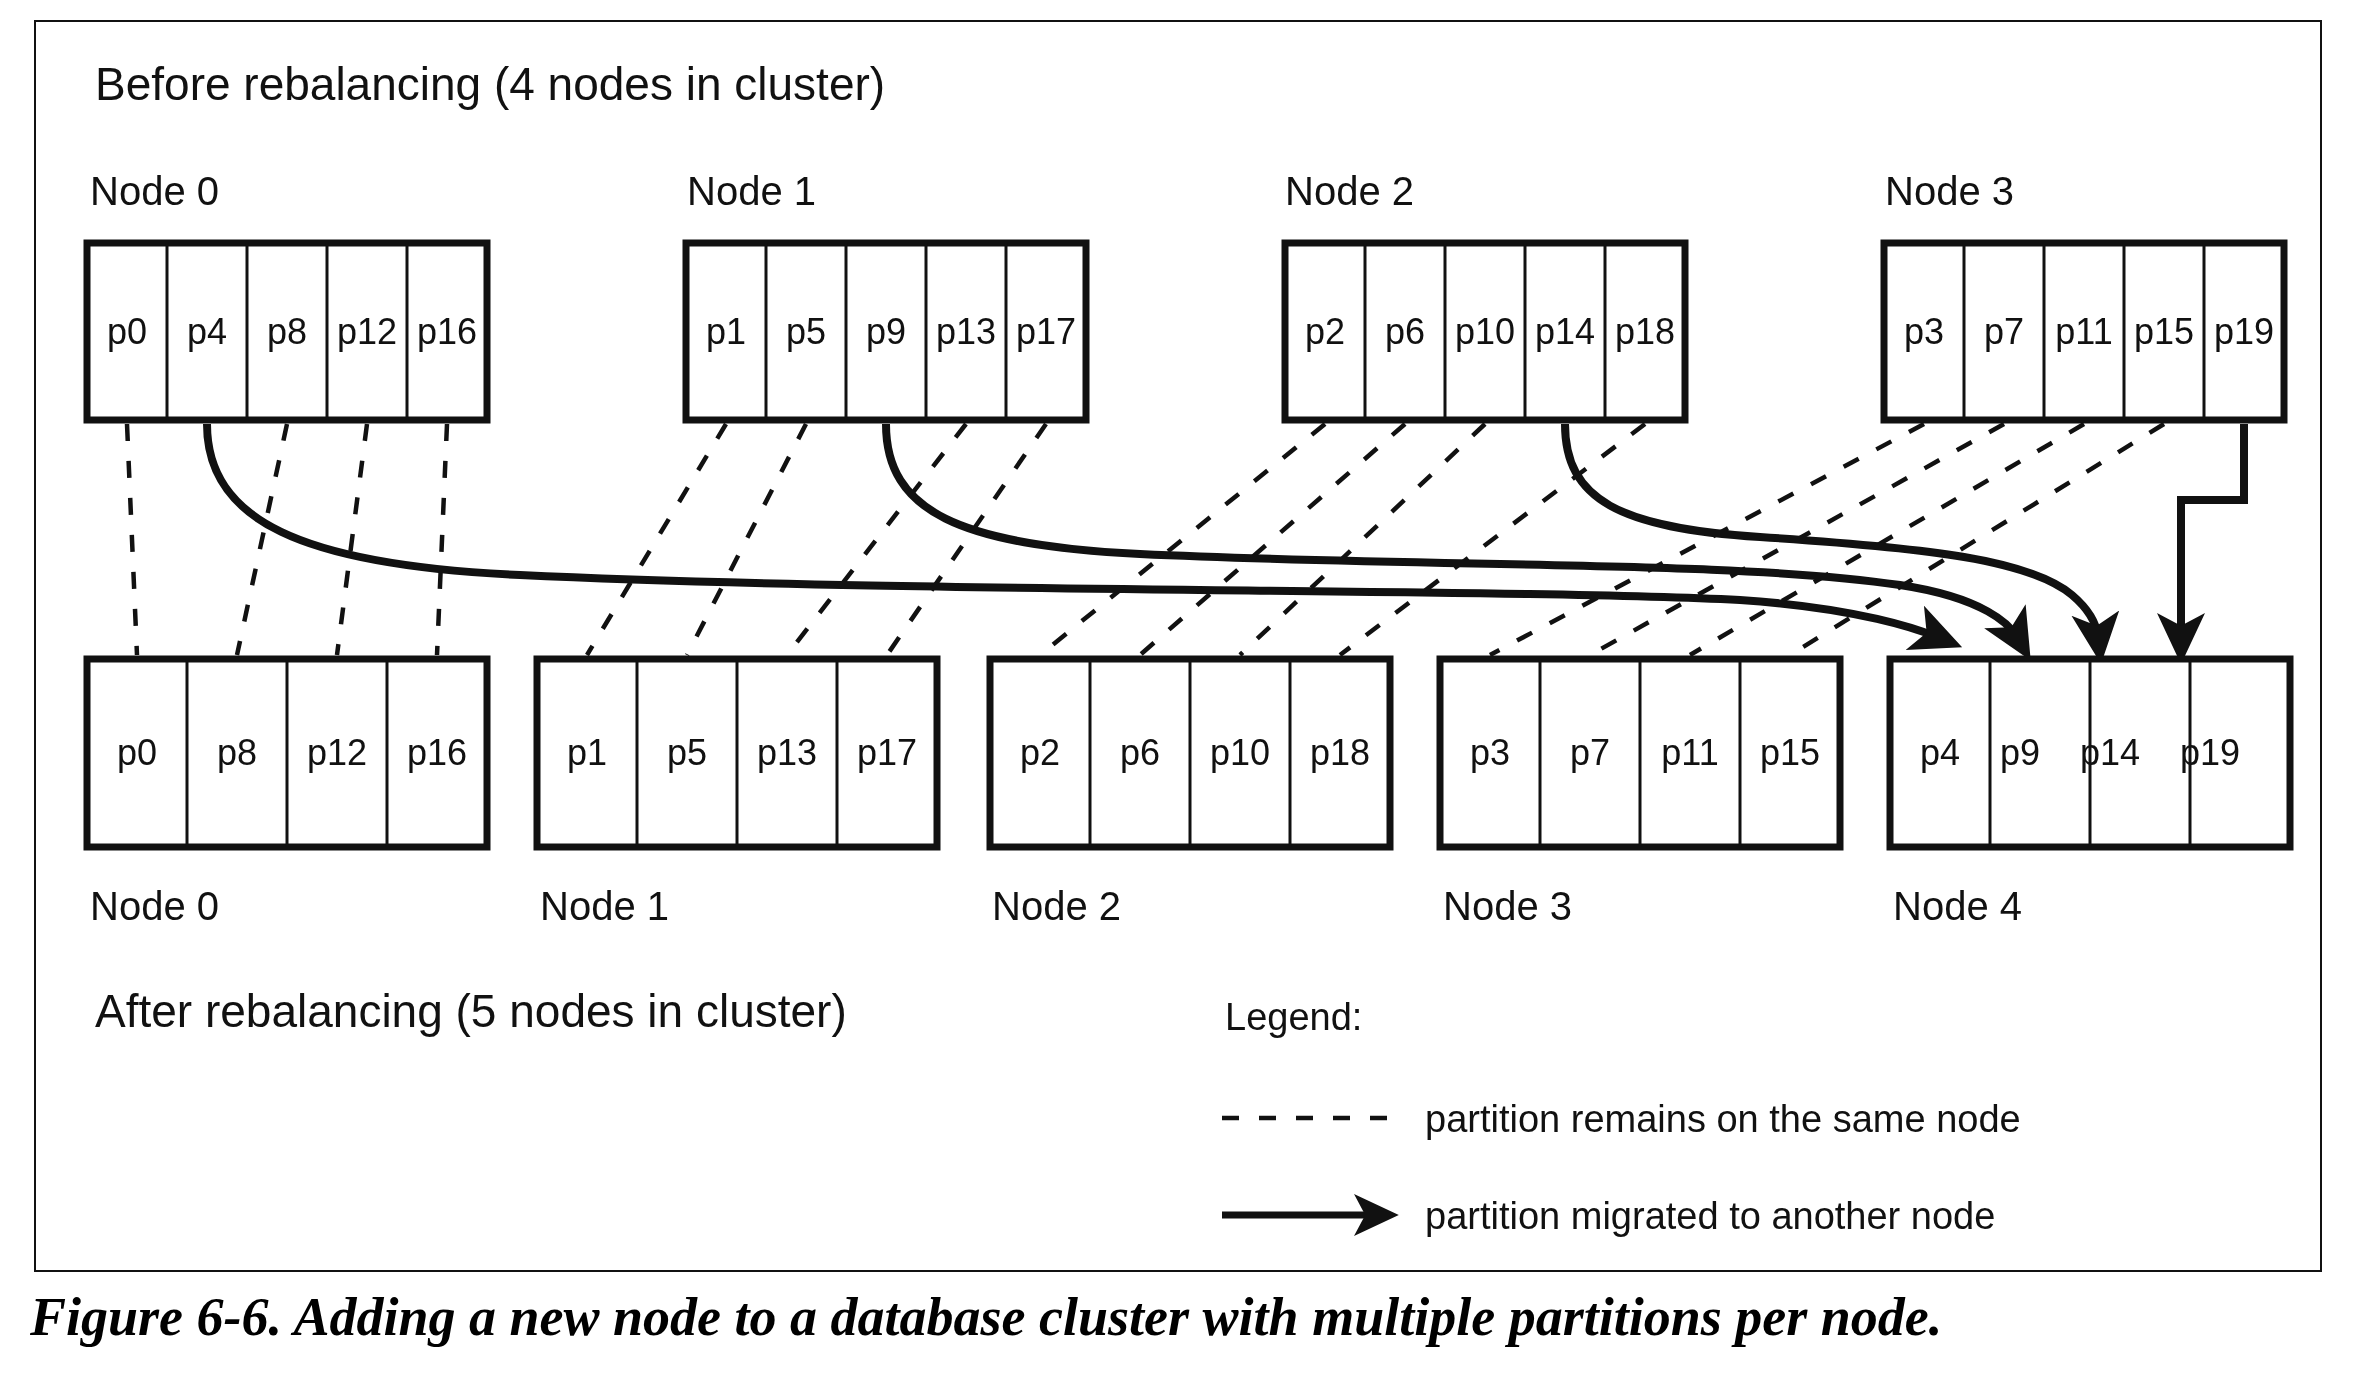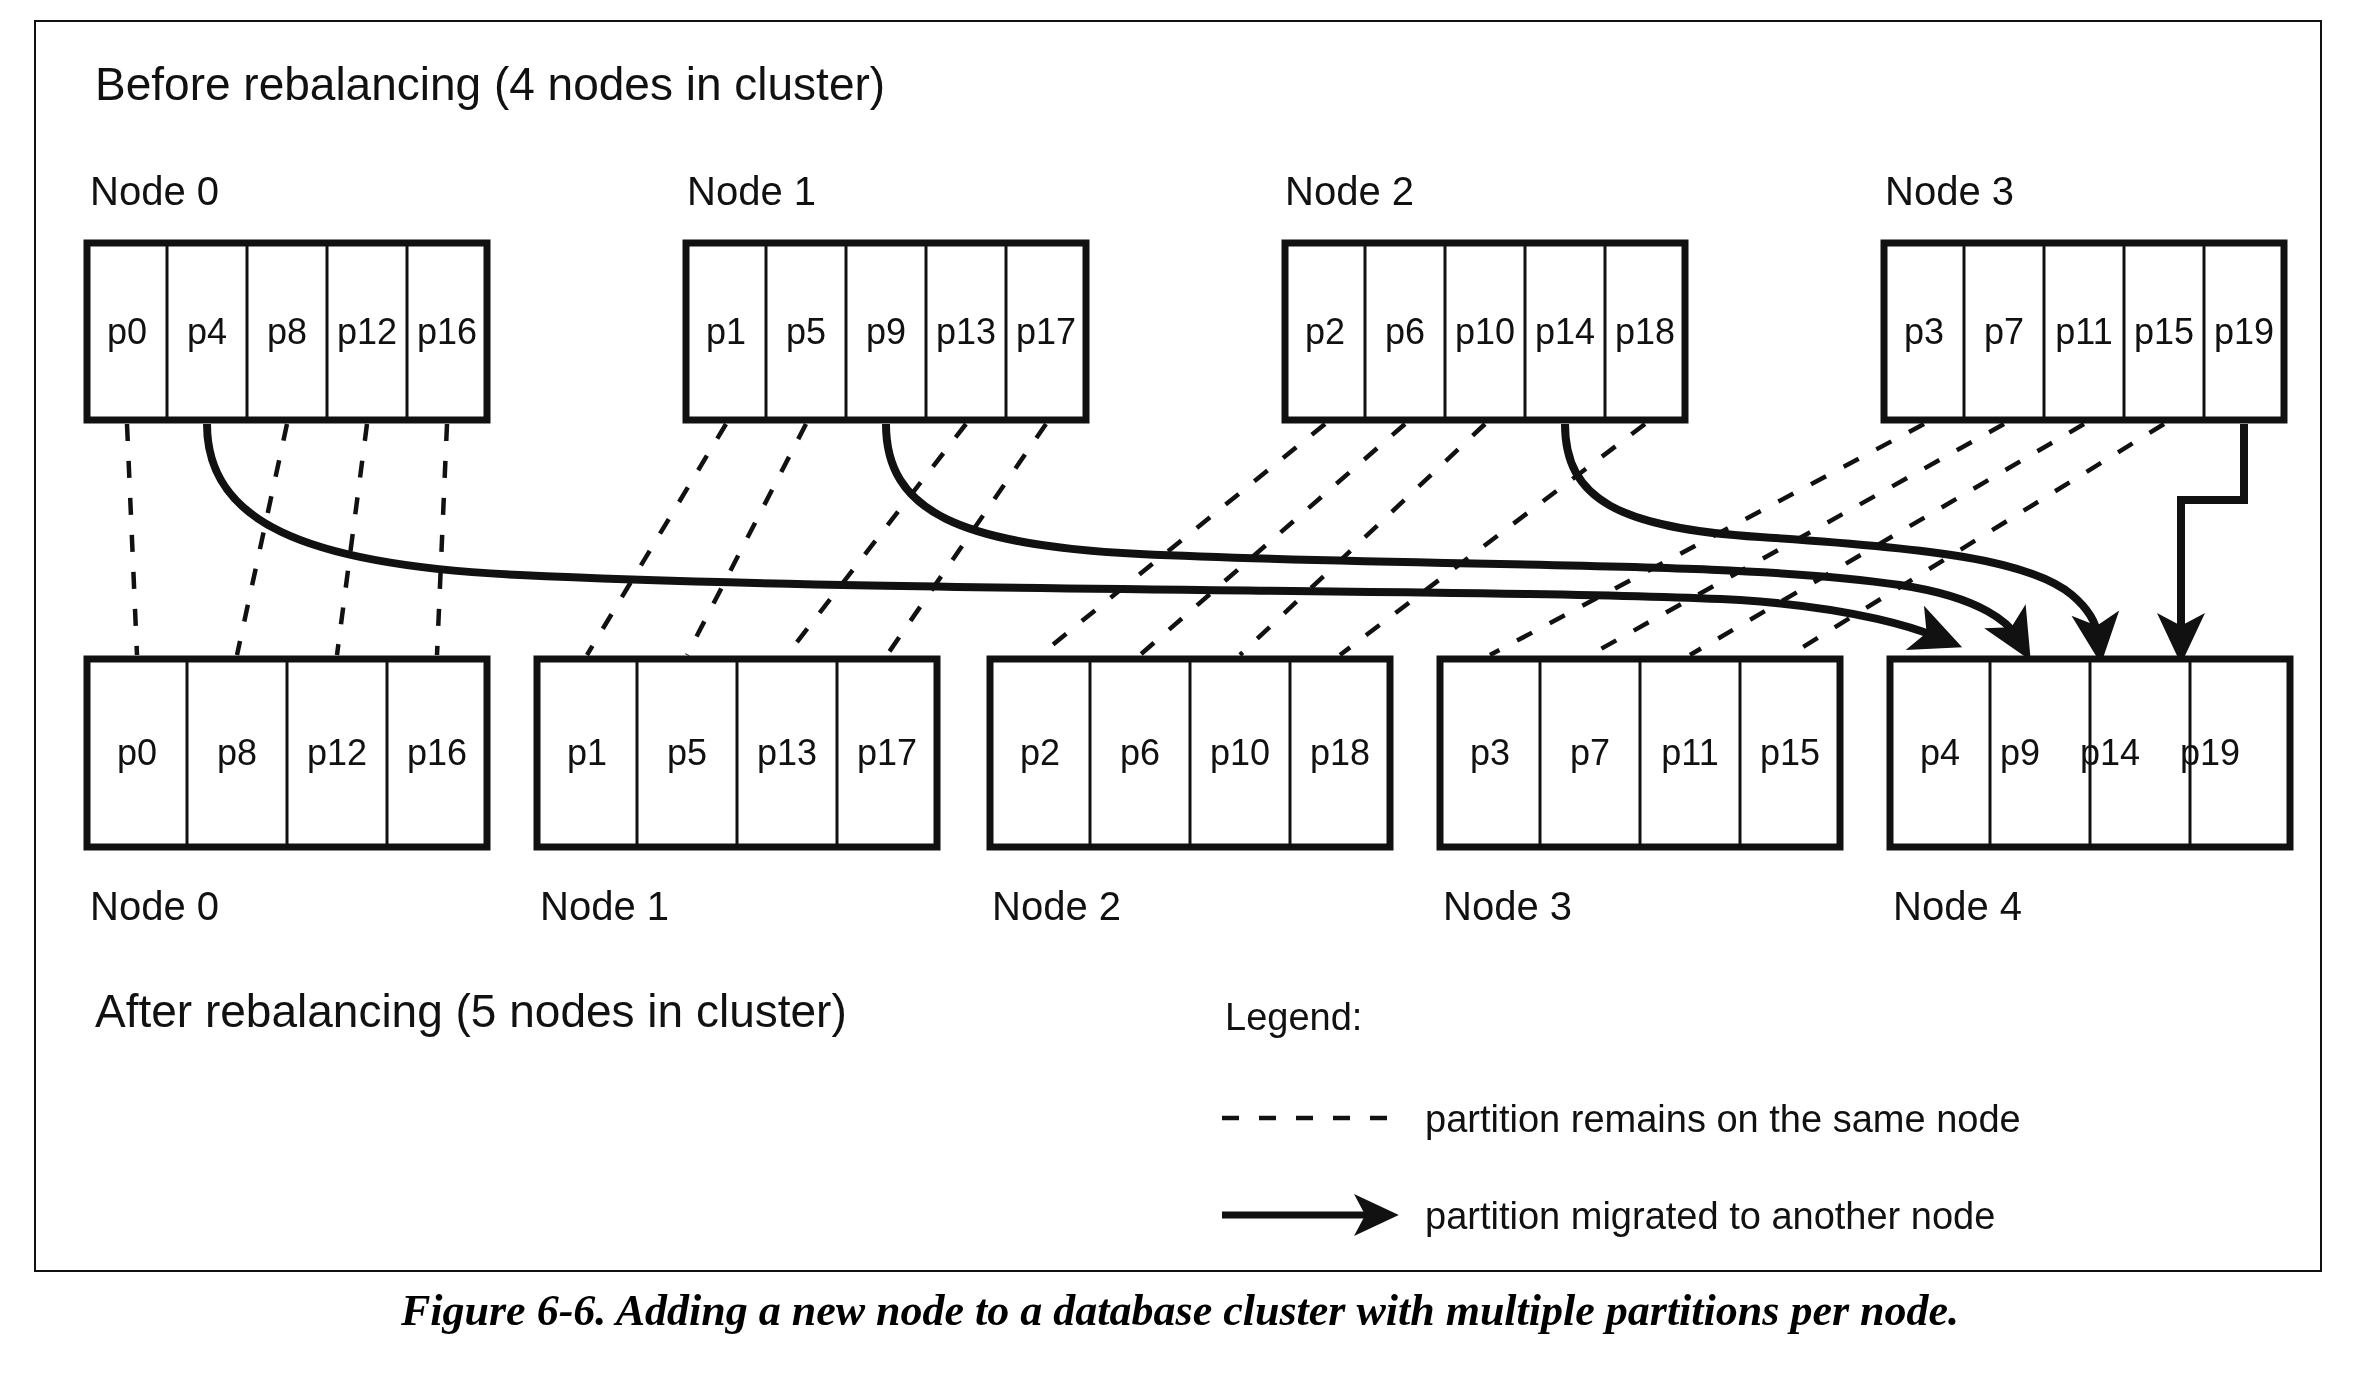--- a/index.html
+++ b/index.html
@@ -2,40 +2,40 @@
 <html><head>
 <meta charset="utf-8">
 <style>
   html,body{margin:0;padding:0;background:#ffffff;}
   body{
     width:2358px;height:1392px;
     font-family:"Liberation Sans", sans-serif;
     color:#000;
     -webkit-font-smoothing:antialiased;
   }
-  #page{position:relative;width:2358px;height:1392px;overflow:hidden;background:#fff;text-align:center;}
+  #page{position:relative;width:2358px;height:1392px;overflow:hidden;background:#fff;}
   #figure-frame{
     position:absolute;left:34px;top:20px;
     width:2288px;height:1252px;
     border:2px solid #111;
     box-sizing:border-box;
     background:#fff;
   }
   svg#diagram{position:absolute;left:0;top:0;width:2358px;height:1392px;overflow:visible;}
   .txt{fill:#111;font-family:"Liberation Sans", sans-serif;}
   .section-title{font-size:46px;}
   .node-label{font-size:40px;}
   .cell-label{font-size:36px;}
   .legend-title{font-size:38px;}
   .legend-text{font-size:38px;}
   .caption{
     position:absolute;left:30px;top:1286px;width:2300px;
     font-family:"Liberation Serif", serif;
     font-style:italic;font-weight:bold;
-    font-size:44px;line-height:1.15;
+    font-size:54px;line-height:1.15;
     color:#000;white-space:nowrap;
   }
   .box-outer{fill:#ffffff;stroke:#111;stroke-width:7;}
   .cell-div{stroke:#111;stroke-width:3;fill:none;}
   .dash-line{stroke:#111;stroke-width:4.5;fill:none;stroke-dasharray:17 20;}
   .solid-line{stroke:#111;stroke-width:8;fill:none;}
   .legend-dash{stroke:#111;stroke-width:4.5;fill:none;stroke-dasharray:17 20;}
   .legend-solid{stroke:#111;stroke-width:7;fill:none;}
 </style>
 </head>

